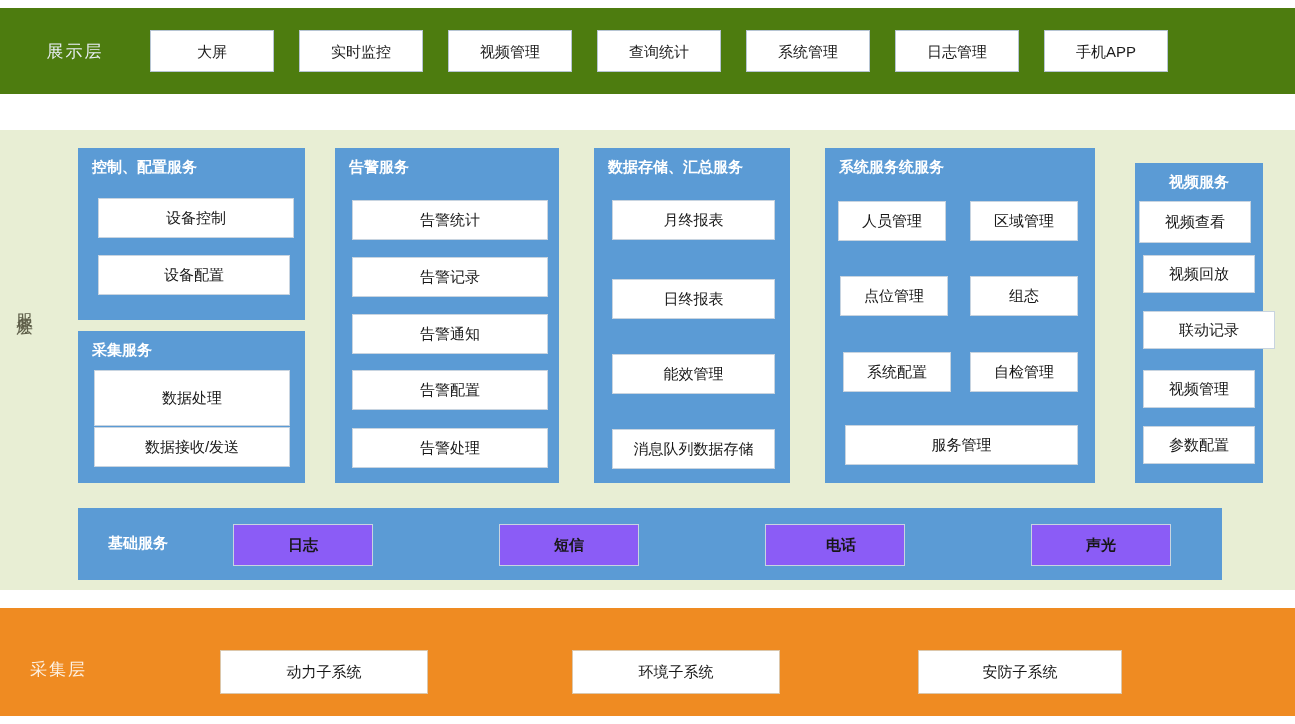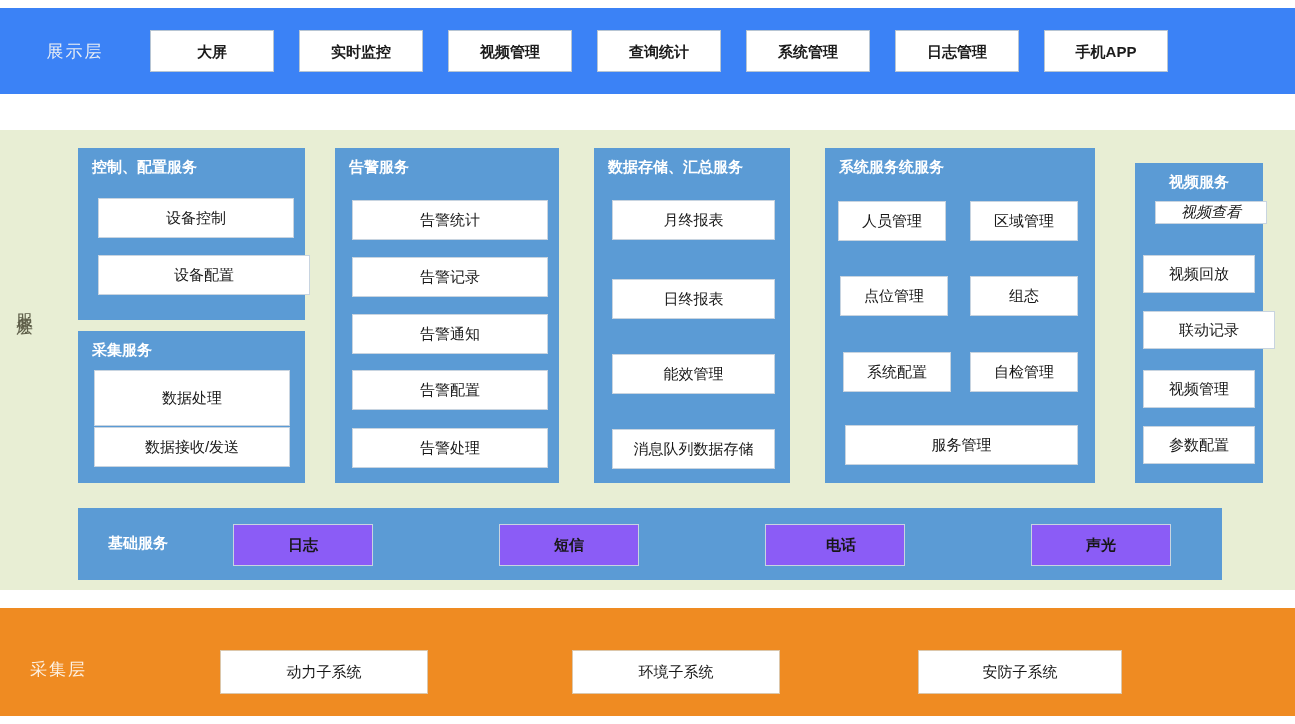--- a/index.html
+++ b/index.html
@@ -21,21 +21,21 @@
     height: 724px;
   }
 
   
   .presentation-layer {
     position: absolute;
     left: 0;
     top: 8px;
     width: 1295px;
     height: 86px;
-    background: #3b82f6;
+    background: #4d7c0f;
     display: flex;
     align-items: center;
   }
   .layer-label-h {
     color: #e9eef4;
     font-size: 17px;
     letter-spacing: 2px;
     width: 150px;
     text-align: center;
     flex: 0 0 150px;
@@ -48,21 +48,20 @@
   }
   .pill {
     background: #ffffff;
     border: 1px solid #b7c5d3;
     height: 42px;
     line-height: 42px;
     text-align: center;
     font-size: 15px;
     color: #1b1b1b;
     box-sizing: border-box;
-    font-weight: bold;
   }
   .pill-top { width: 124px; }
 
   
   .service-layer {
     position: absolute;
     left: 0;
     top: 130px;
     width: 1295px;
     height: 460px;
@@ -193,21 +192,21 @@
     </div>
   </div>
 
   <div class="service-layer"></div>
 
   <div class="layer-label-v">服务层</div>
 
   <div class="panel" style="left:78px; top:148px; width:227px; height:172px;">
     <div class="panel-title">控制、配置服务</div>
     <div class="card" style="left:20px; top:50px; width:196px; height:40px;">设备控制</div>
-    <div class="card" style="left:20px; top:107px; width:212px; height:40px;">设备配置</div>
+    <div class="card" style="left:20px; top:107px; width:192px; height:40px;">设备配置</div>
   </div>
 
   <div class="panel" style="left:78px; top:331px; width:227px; height:152px;">
     <div class="panel-title">采集服务</div>
     <div class="card" style="left:16px; top:39px; width:196px; height:56px;">数据处理</div>
     <div class="card" style="left:16px; top:96px; width:196px; height:40px;">数据接收/发送</div>
   </div>
 
   <div class="panel" style="left:335px; top:148px; width:224px; height:335px;">
     <div class="panel-title">告警服务</div>
@@ -232,21 +231,21 @@
     <div class="card" style="left:145px; top:53px; width:108px; height:40px;">区域管理</div>
     <div class="card" style="left:15px; top:128px; width:108px; height:40px;">点位管理</div>
     <div class="card" style="left:145px; top:128px; width:108px; height:40px;">组态</div>
     <div class="card" style="left:18px; top:204px; width:108px; height:40px;">系统配置</div>
     <div class="card" style="left:145px; top:204px; width:108px; height:40px;">自检管理</div>
     <div class="card" style="left:20px; top:277px; width:233px; height:40px;">服务管理</div>
   </div>
 
   <div class="panel" style="left:1135px; top:163px; width:128px; height:320px;">
     <div class="panel-title centered">视频服务</div>
-    <div class="card" style="left:20px; top:38px; width:112px; height:23px;font-style:italic;">视频查看</div>
+    <div class="card" style="left:4px; top:38px; width:112px; height:42px;">视频查看</div>
     <div class="card" style="left:8px; top:92px; width:112px; height:38px;">视频回放</div>
     <div class="card" style="left:8px; top:148px; width:132px; height:38px;">联动记录</div>
     <div class="card" style="left:8px; top:207px; width:112px; height:38px;">视频管理</div>
     <div class="card" style="left:8px; top:263px; width:112px; height:38px;">参数配置</div>
   </div>
 
   <div class="basic-bar">
     <div class="basic-label">基础服务</div>
     <div class="basic-card" style="left:155px; width:140px;">日志</div>
     <div class="basic-card" style="left:421px; width:140px;">短信</div>

